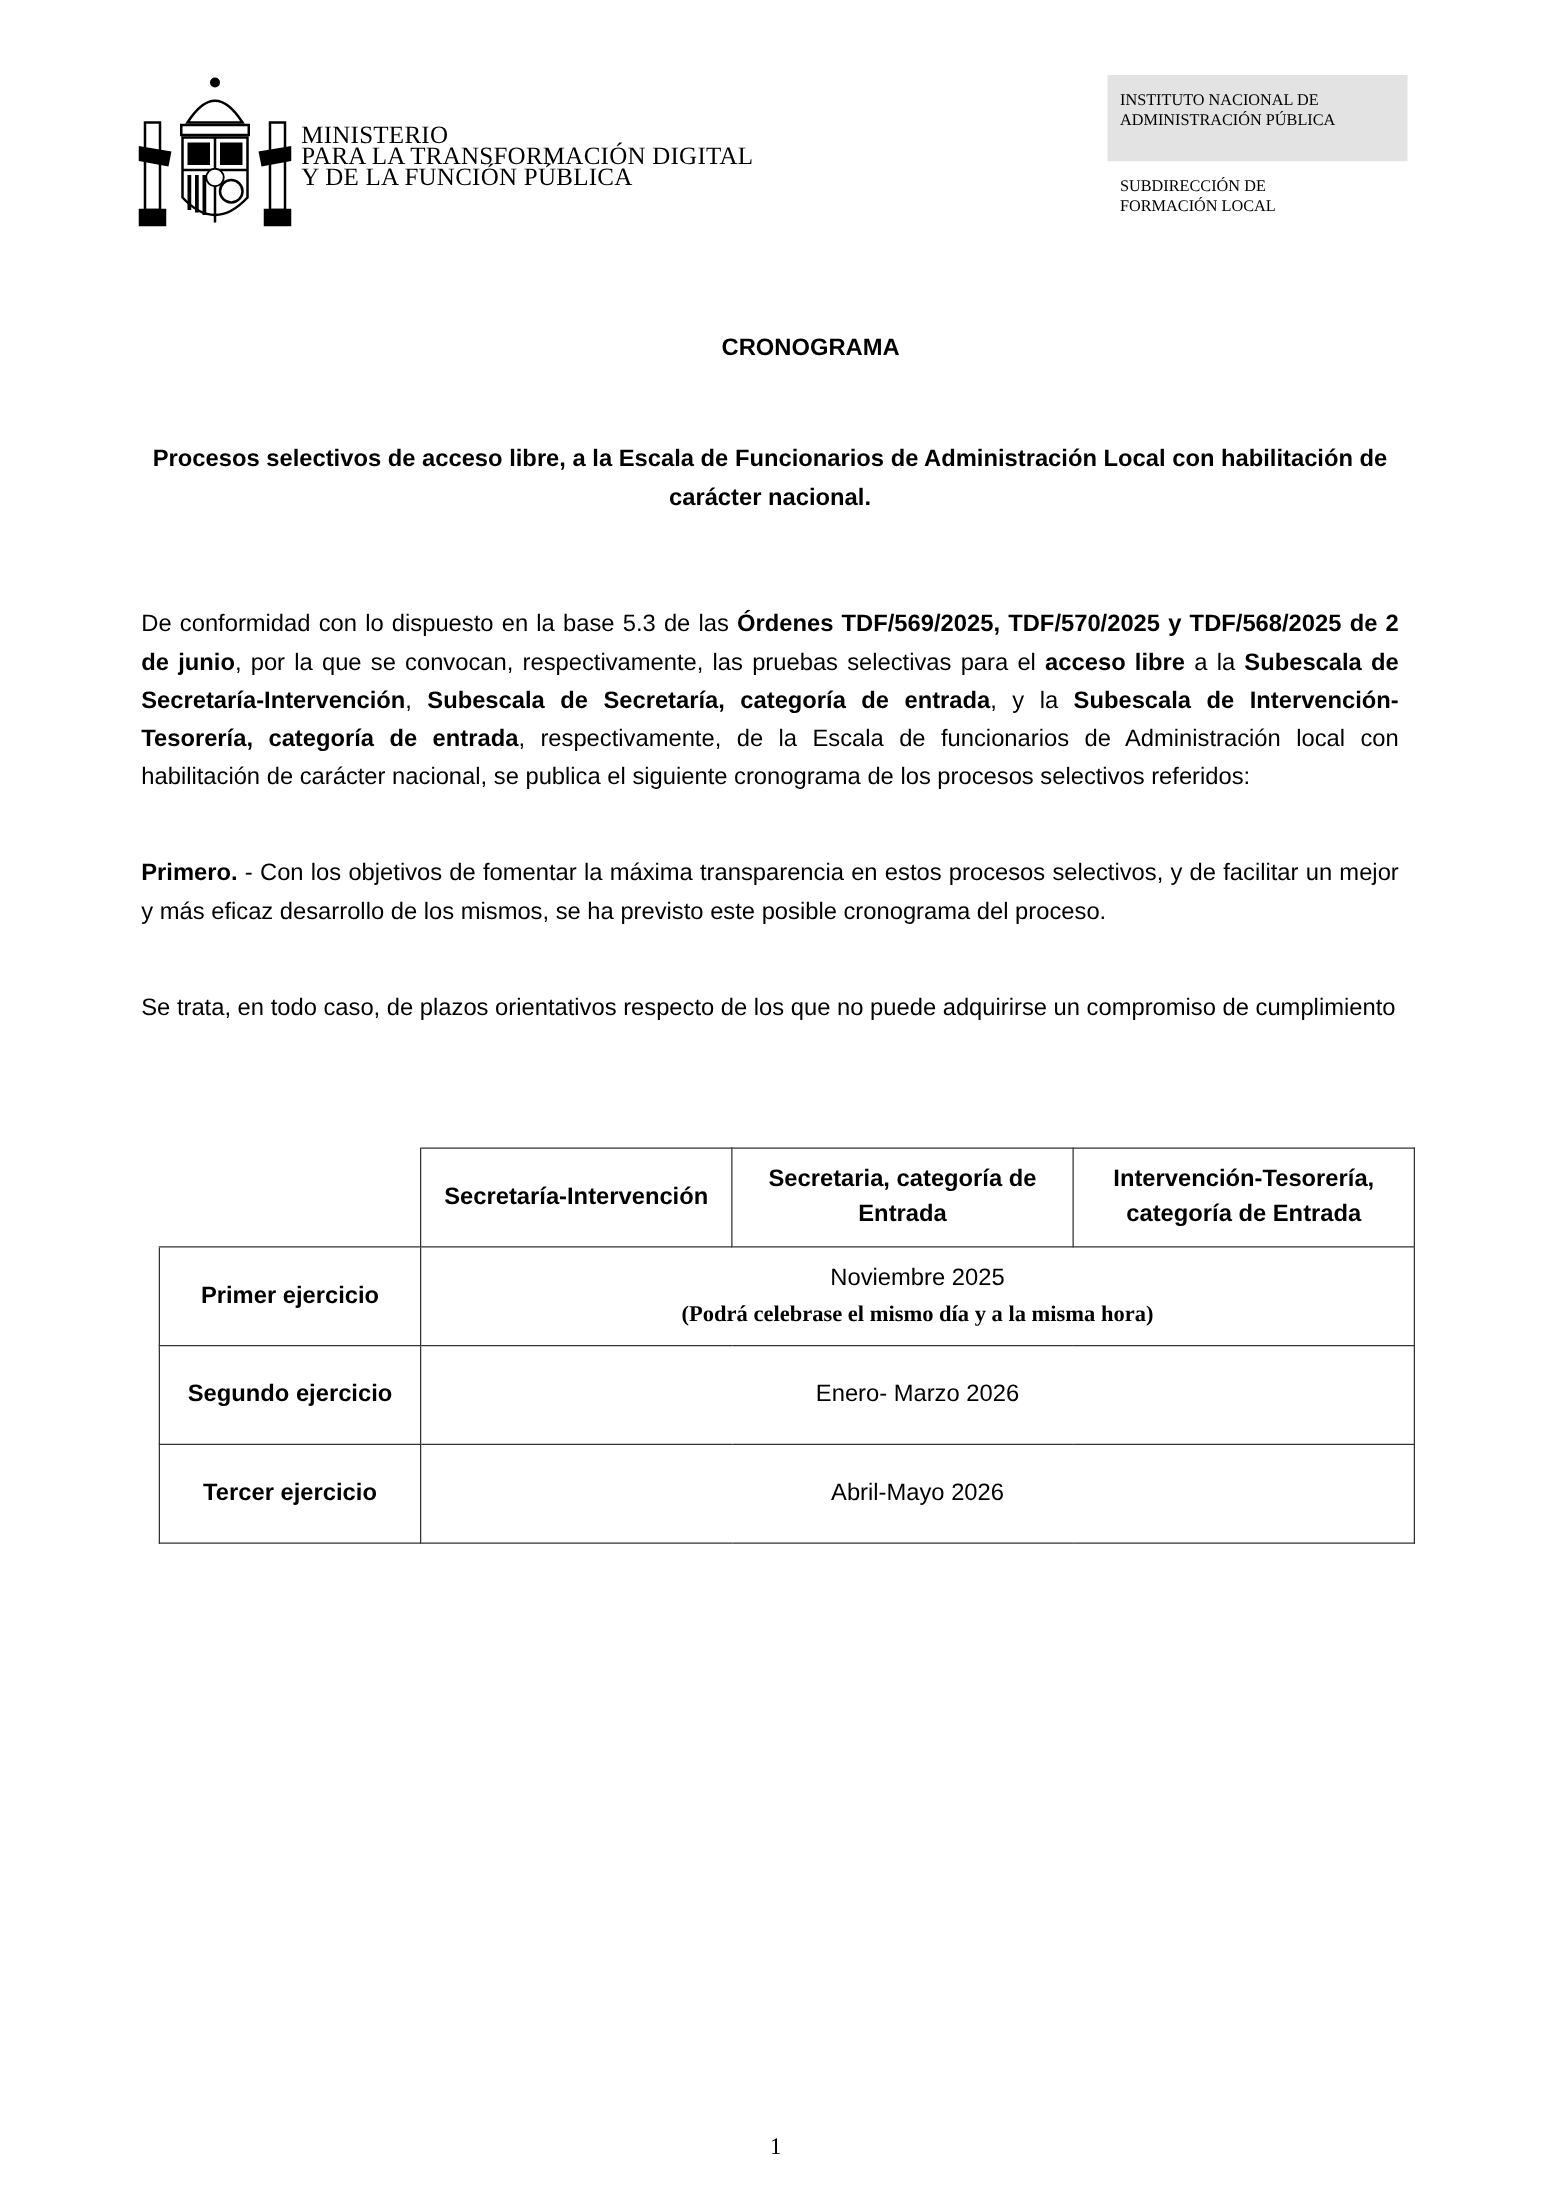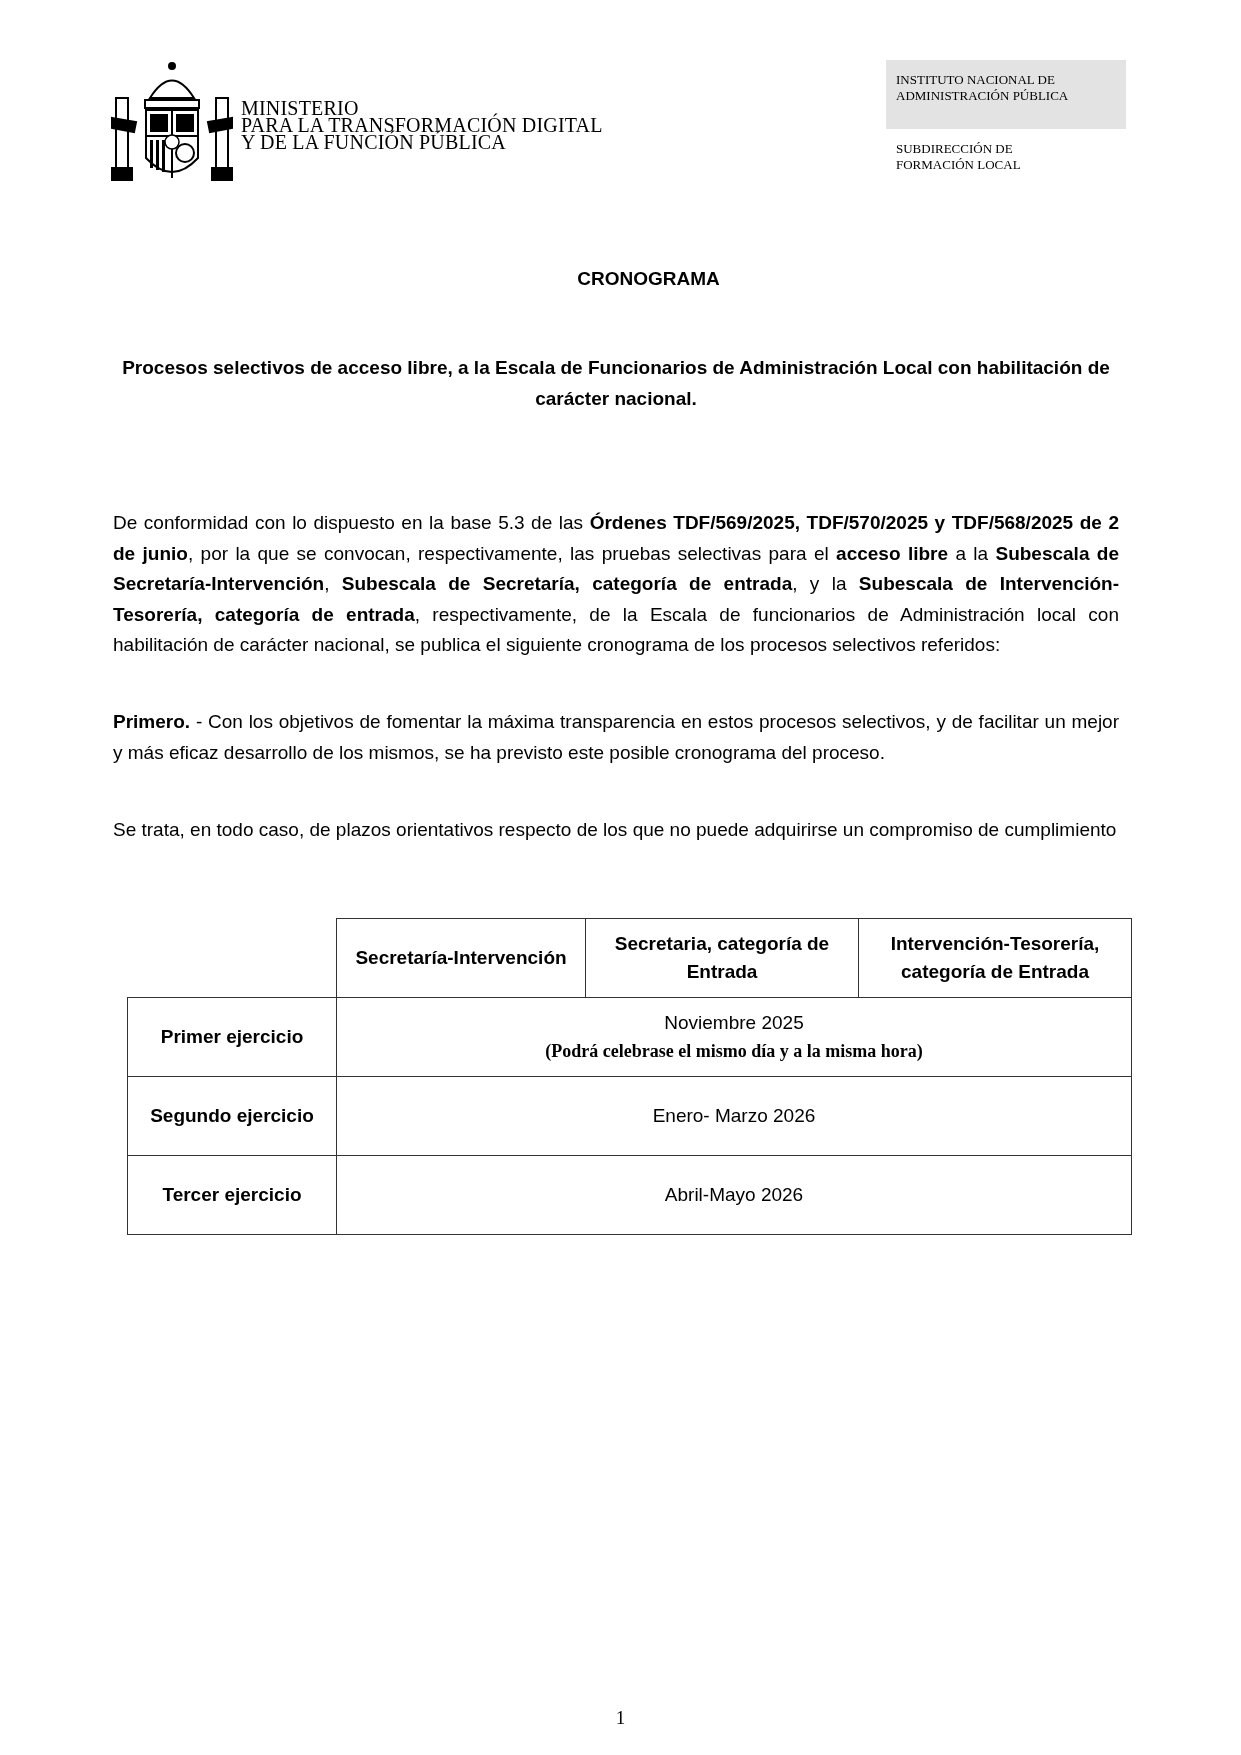--- a/index.html
+++ b/index.html
@@ -13,21 +13,21 @@
               font-family: "Liberation Serif", serif; font-size: 13px; line-height: 16px; }
   .inap-box div { padding-left: 10px; }
   .inap-box .l1 { padding-top: 12px; }
   .subdir { position: absolute; left: 896px; top: 141px; font-family: "Liberation Serif", serif;
             font-size: 13px; line-height: 16px; }
   .title { position: absolute; left: 0; width: 1241px; top: 268px; text-align: center;
            font-weight: bold; font-size: 19px; padding-left: 28px; }
   .subtitle { position: absolute; left: 113px; width: 1006px; top: 352px; text-align: center;
               font-weight: bold; font-size: 19px; line-height: 31px; }
   .para { position: absolute; left: 113px; width: 1006px; text-align: justify; font-size: 19px;
-          line-height: 30.5px; margin-top: 23px; }
+          line-height: 30.5px; }
   .p1 { top: 485px; }
   .p2 { top: 684px; }
   .p3 { top: 792px; }
   .para b { font-weight: bold; }
   table.crono { position: absolute; left: 127px; top: 918px; border-collapse: collapse; font-size: 19px; }
   table.crono td { border: 1.5px solid #333; text-align: center; vertical-align: middle; padding: 0; }
   table.crono td.empty { border: none; border-right: 1.5px solid #333; border-bottom: 1.5px solid #333; }
   td.hdr { font-weight: bold; height: 78px; line-height: 28px; }
   td.rowlbl { font-weight: bold; width: 208px; height: 78px; }
   td.val { line-height: 28px; }

